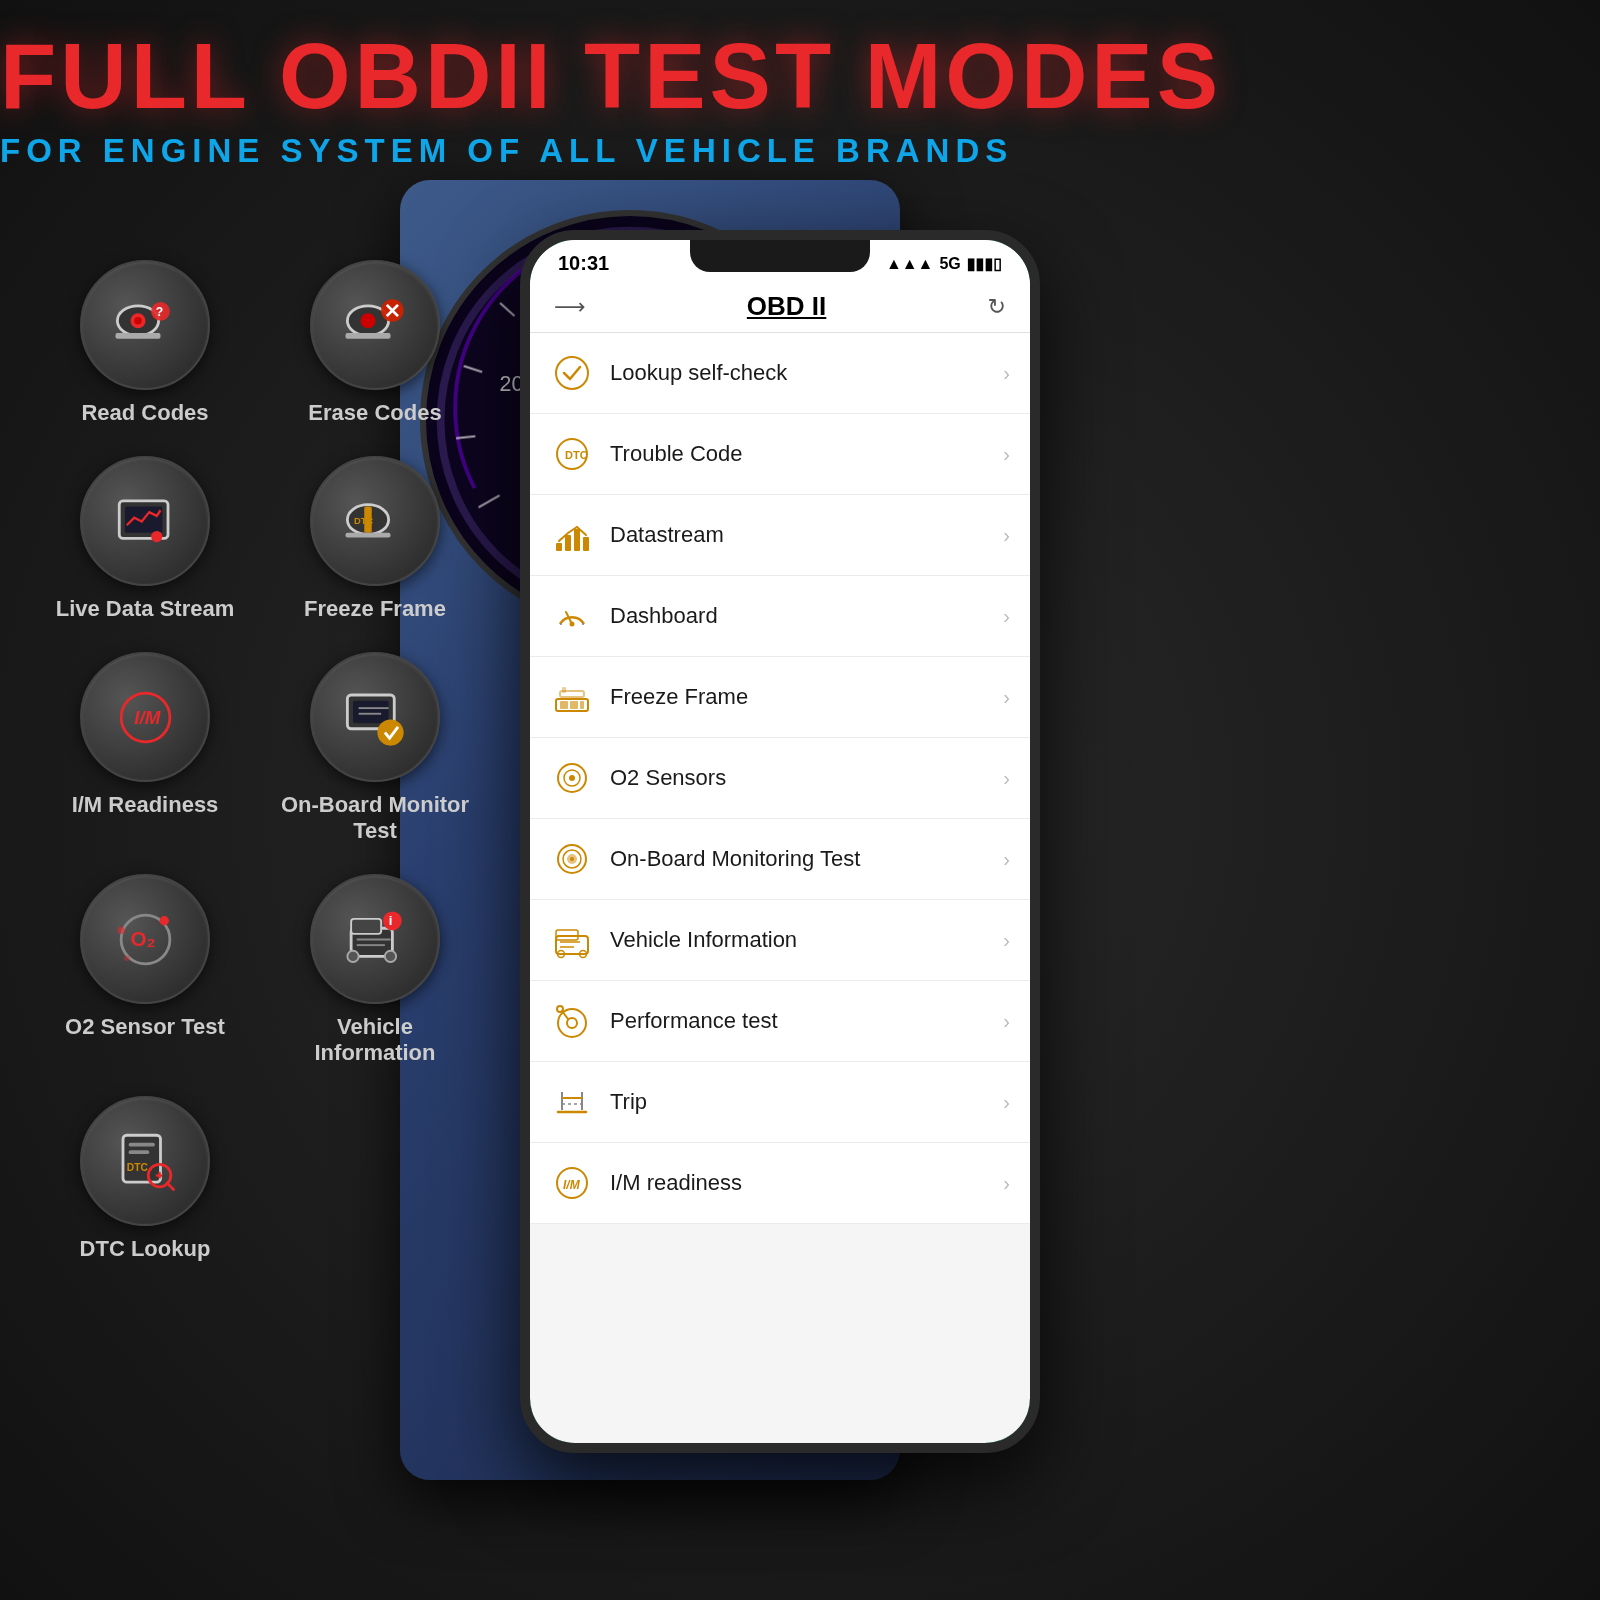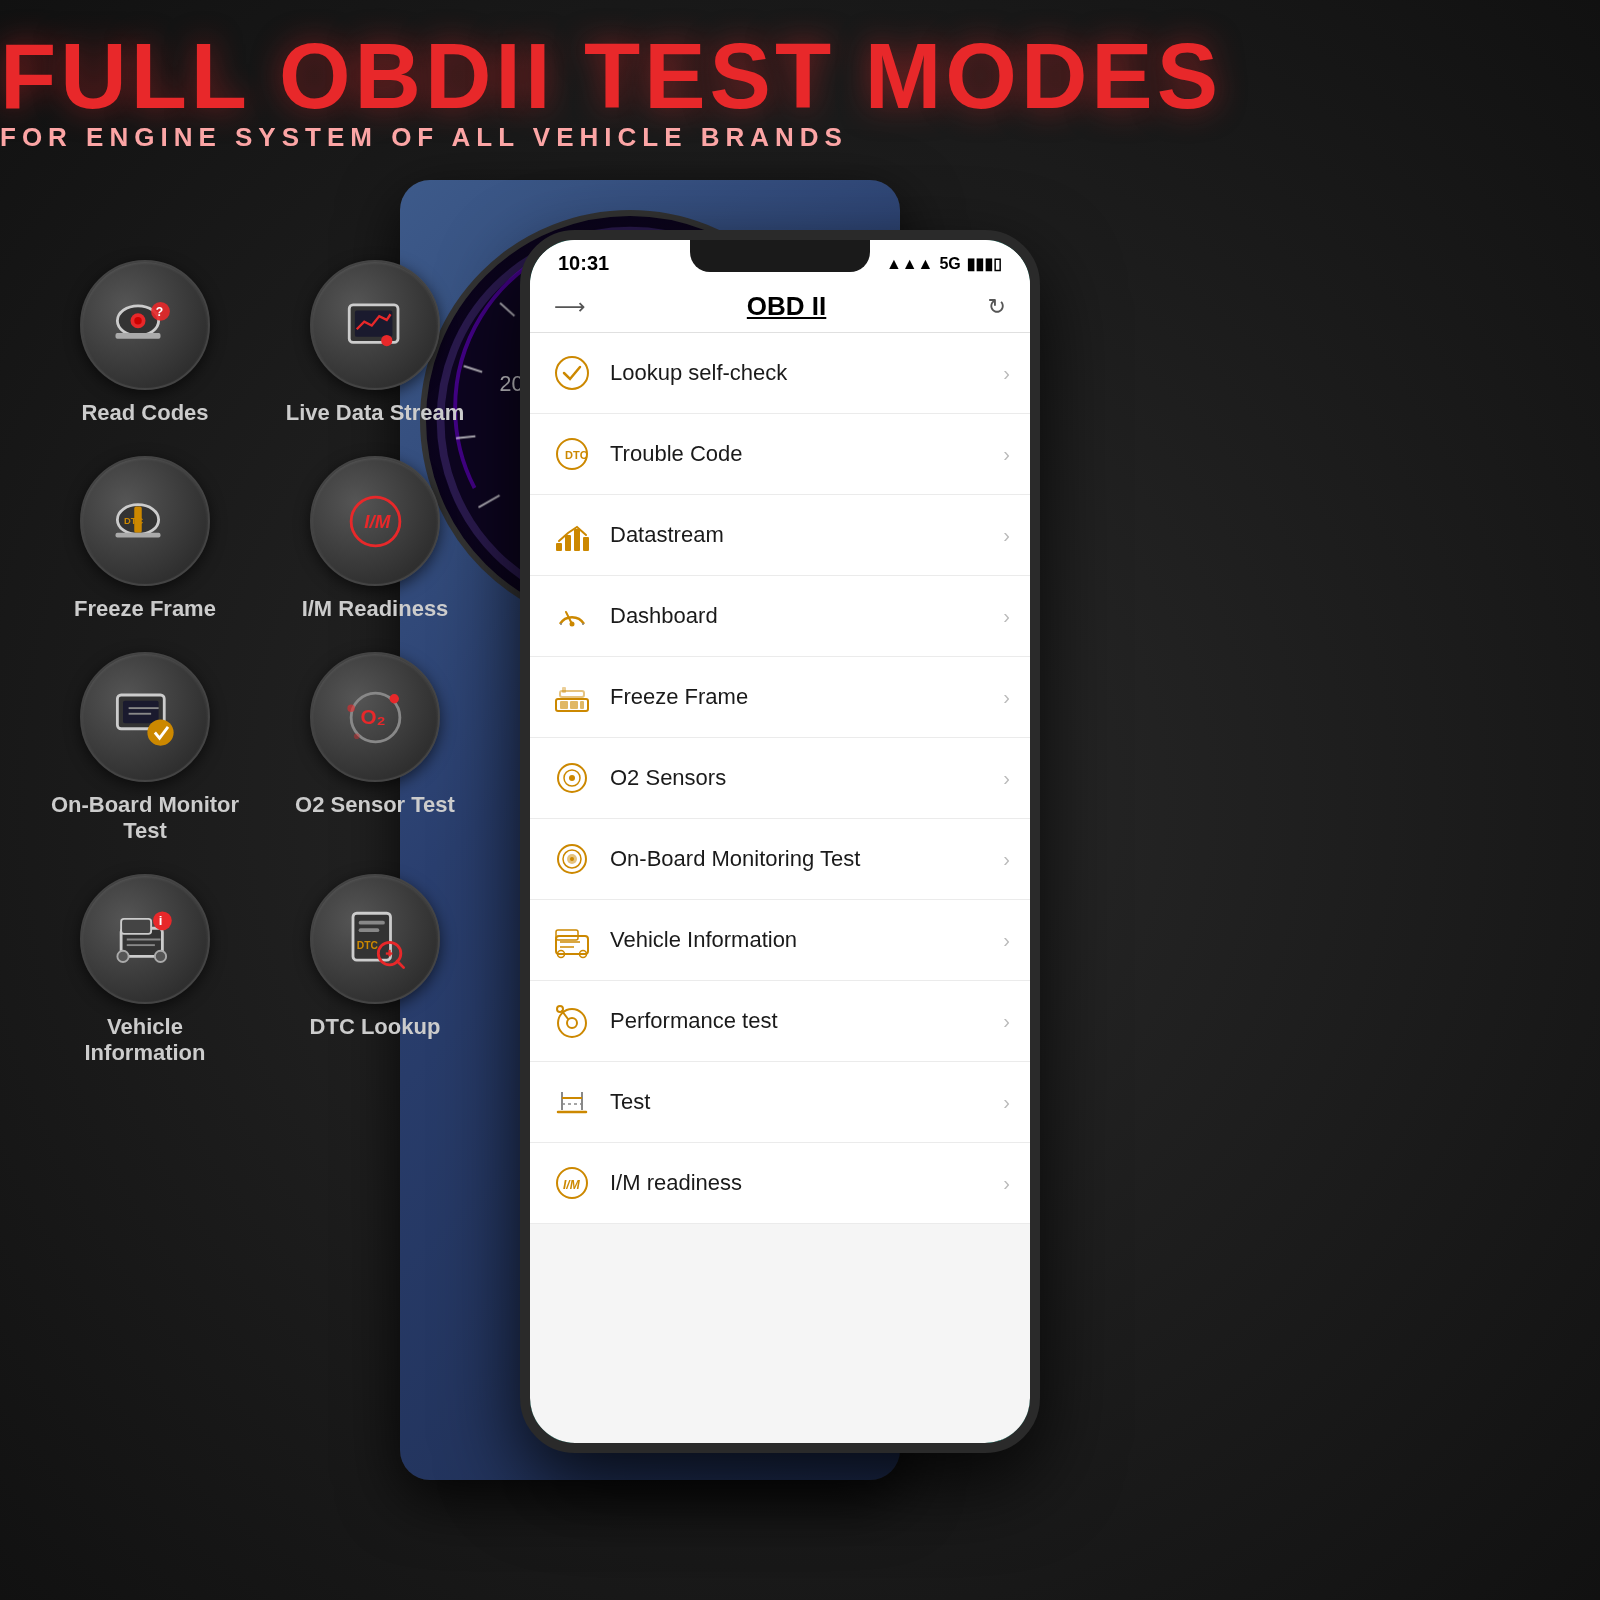--- a/index.html
+++ b/index.html
@@ -29,25 +29,26 @@
     .header-title {
       font-size: 92px;
       font-weight: 900;
       color: #e8282a;
       text-transform: uppercase;
       letter-spacing: 4px;
       text-shadow: 0 0 30px rgba(232,40,42,0.5);
       line-height: 1;
     }
     .header-subtitle {
-      font-size: 26px;
+      font-size: 33px;
       font-weight: 700;
-      color: #fca5a5;
+      color: #0ea5e9;
       text-transform: uppercase;
       letter-spacing: 6px;
+      margin-top: 10px;
     }
 
     
     .icons-grid {
       position: absolute;
       left: 50px;
       top: 260px;
       display: grid;
       grid-template-columns: repeat(2, 190px);
       gap: 30px 40px;
@@ -314,20 +315,35 @@
           <circle cx="32" cy="35" r="4" fill="#cc0000"></circle>
           <rect x="8" y="48" width="48" height="6" rx="2" fill="#aaa"></rect>
           <circle cx="56" cy="25" r="10" fill="#e8282a" opacity="0.9"></circle>
           <text x="51" y="30" fill="white" font-size="13" font-weight="bold">?</text>
         </g>
       </svg>
     </div>
     <div class="icon-label">Read Codes</div>
   </div>
 
+  <div class="icon-item">
+    <div class="icon-circle">
+      <svg class="icon-svg" viewBox="0 0 80 80">
+        <g fill="none">
+          <ellipse cx="32" cy="35" rx="22" ry="16" stroke="#ccc" stroke-width="3" fill="#333"></ellipse>
+          <circle cx="32" cy="35" r="8" fill="#cc0000"></circle>
+          <rect x="8" y="48" width="48" height="6" rx="2" fill="#aaa"></rect>
+          <circle cx="58" cy="24" r="12" fill="#cc2200" opacity="0.95"></circle>
+          <line x1="52" y1="18" x2="64" y2="30" stroke="white" stroke-width="3"></line>
+          <line x1="64" y1="18" x2="52" y2="30" stroke="white" stroke-width="3"></line>
+        </g>
+      </svg>
+    </div>
+    <div class="icon-label">Erase Codes</div>
+  </div>
 
   <div class="icon-item">
     <div class="icon-circle">
       <svg class="icon-svg" viewBox="0 0 80 80">
         <g fill="none">
           <rect x="12" y="18" width="52" height="40" rx="4" stroke="#ccc" stroke-width="3" fill="#333"></rect>
           <rect x="18" y="24" width="40" height="28" rx="2" fill="#1a1a2e"></rect>
           <polyline points="20,44 28,36 36,40 44,30 52,34 56,28" stroke="#e8282a" stroke-width="2.5" fill="none"></polyline>
           <circle cx="52" cy="56" r="6" fill="#e8282a"></circle>
           <rect x="49" y="53" width="6" height="6" rx="1" fill="#e8282a"></rect>
@@ -658,21 +674,21 @@
         <div class="menu-item">
           <div class="menu-item-icon">
             <svg width="40" height="40" viewBox="0 0 40 40">
               <path d="M6 30 L34 30" stroke="#cc8800" stroke-width="2.5" stroke-linecap="round"></path>
               <path d="M10 28 L10 10" stroke="#888" stroke-width="2"></path>
               <path d="M30 28 L30 10" stroke="#888" stroke-width="2"></path>
               <path d="M10 16 L30 16" stroke="#cc8800" stroke-width="2"></path>
               <path d="M10 22 L30 22" stroke="#888" stroke-width="1.5" stroke-dasharray="3,3"></path>
             </svg>
           </div>
-          <span class="menu-item-text">Test</span>
+          <span class="menu-item-text">Trip</span>
           <span class="menu-chevron">›</span>
         </div>
 
         <div class="menu-item">
           <div class="menu-item-icon">
             <svg width="40" height="40" viewBox="0 0 40 40">
               <circle cx="20" cy="20" r="15" fill="none" stroke="#cc8800" stroke-width="2"></circle>
               <text x="11" y="26" fill="#cc8800" font-size="12" font-weight="bold" font-family="Arial" font-style="italic">I/M</text>
             </svg>
           </div>

